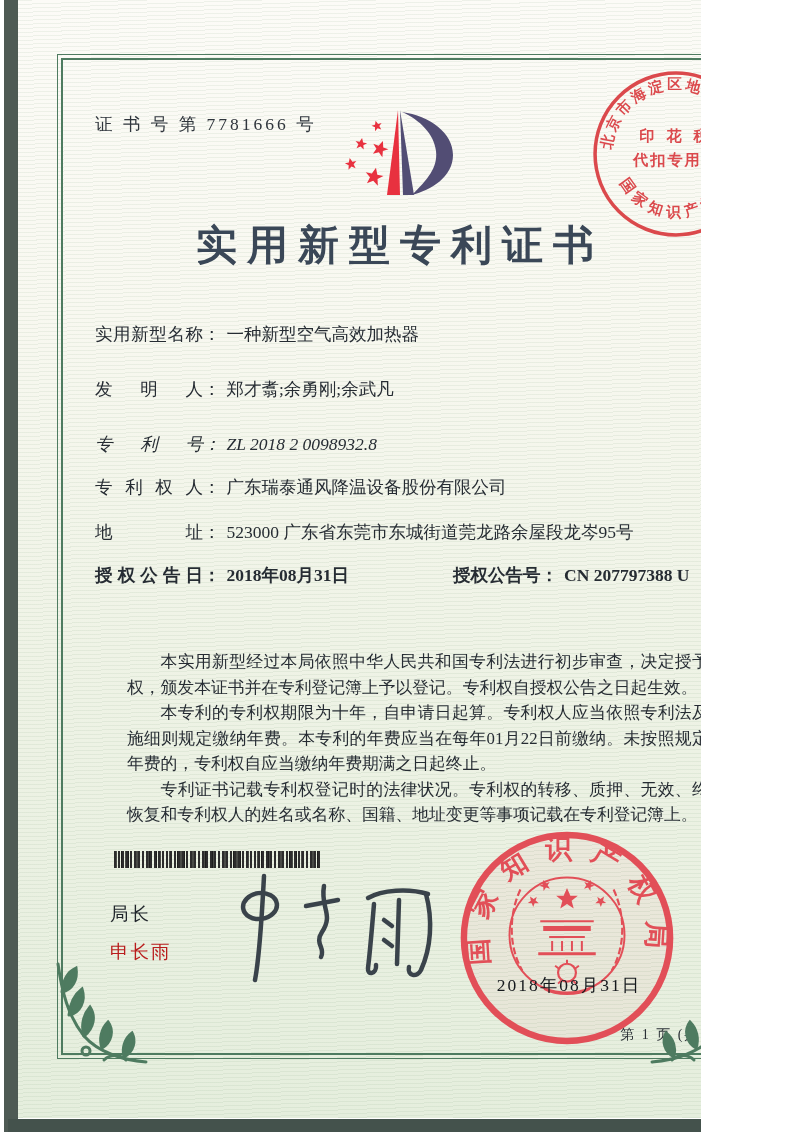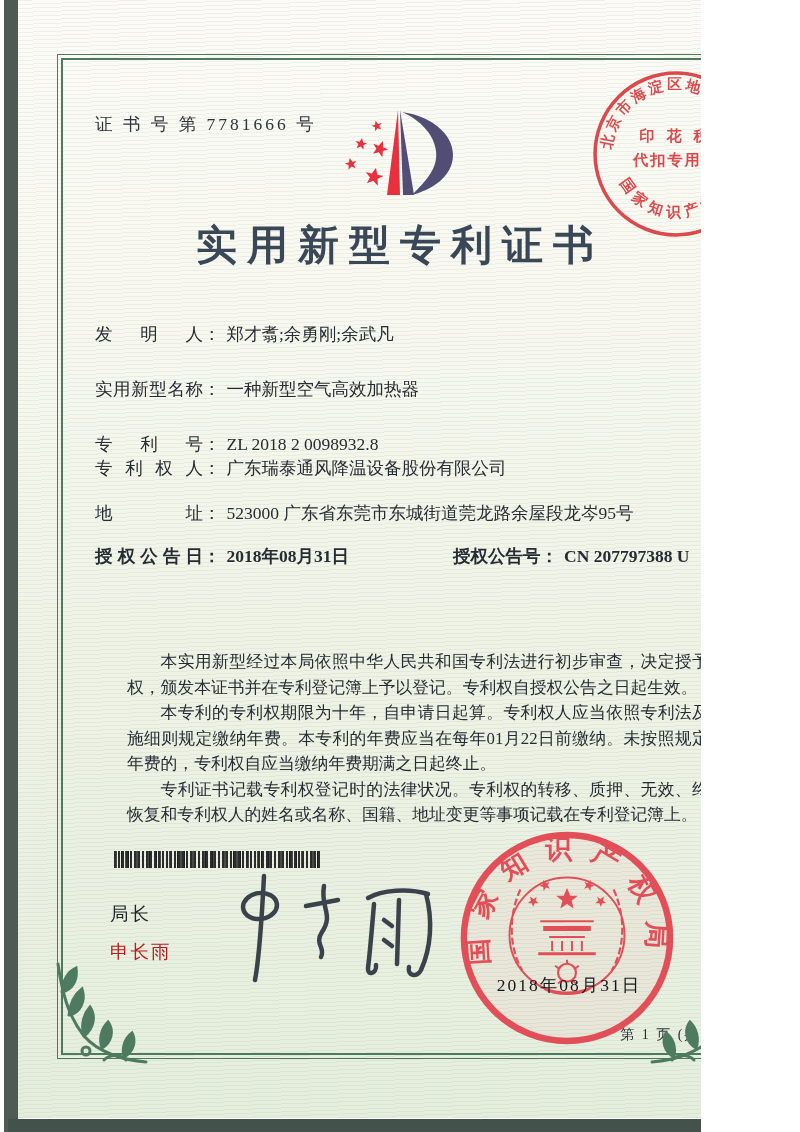--- a/index.html
+++ b/index.html
@@ -22,21 +22,21 @@
   .cert-no{position:absolute;left:95px;top:112px;font-size:17.5px;letter-spacing:3px;color:#2f353c;}
   .logo{position:absolute;left:330px;top:100px;}
   .tax-stamp{position:absolute;left:590px;top:68px;opacity:.92;}
   .title{position:absolute;left:0;top:218px;width:800px;text-align:center;
          font-size:41px;font-weight:bold;letter-spacing:10px;color:#3a4757;}
   
   .fields{position:absolute;left:95px;top:322px;width:616px;font-size:17.5px;color:#262c33;}
   .frow{height:24px;position:relative;white-space:nowrap;}
   .frow:nth-child(1){margin-bottom:31px;}
   .frow:nth-child(2){margin-bottom:31px;}
-  .frow:nth-child(3){}
+  .frow:nth-child(3){margin-bottom:19px;font-style:italic;}
   .frow:nth-child(4){margin-bottom:21px;}
   .frow:nth-child(5){margin-bottom:19px;}
   .frow:nth-child(6){margin-bottom:25px;font-weight:bold;}
   .flabel{display:inline-block;width:108px;text-align:justify;text-align-last:justify;vertical-align:top;}
   .fvalue{margin-left:6px;}
   .grant2{position:absolute;left:358px;top:0;text-align:right;}
   
   .body-text{position:absolute;left:95px;top:649px;width:616px;font-size:16.8px;
              line-height:25.5px;color:#262c33;text-align:justify;margin-left:32px;}
   .body-text p{margin:0;text-indent:2em;}
@@ -99,24 +99,24 @@
     </g>
     <polygon points="68,10 57,95 70,95" fill="#e8313f"></polygon>
     <polygon points="70,10 73,95 84,95" fill="#524d74"></polygon>
     <path d="M72,12 C100,16 123,33 123,55 C123,77 101,90 82,95 C97,80 108,68 106,51 C104,34 90,20 72,12 Z" fill="#524d74"></path>
   </svg>
 
   <div class="title">实用新型专利证书</div>
 
   <div class="fields">
     <div class="frow">
+      <span class="flabel">实用新型名称</span><span>：</span><span class="fvalue">一种新型空气高效加热器</span>
+    </div>
+    <div class="frow">
       <span class="flabel">发明人</span><span>：</span><span class="fvalue">郑才翥;余勇刚;余武凡</span>
-    </div>
-    <div class="frow">
-      <span class="flabel">实用新型名称</span><span>：</span><span class="fvalue">一种新型空气高效加热器</span>
     </div>
     <div class="frow">
       <span class="flabel">专利号</span><span>：</span><span class="fvalue">ZL 2018 2 0098932.8</span>
     </div>
     <div class="frow">
       <span class="flabel">专利权人</span><span>：</span><span class="fvalue">广东瑞泰通风降温设备股份有限公司</span>
     </div>
     <div class="frow">
       <span class="flabel">地址</span><span>：</span><span class="fvalue">523000 广东省东莞市东城街道莞龙路余屋段龙岑95号</span>
     </div>

